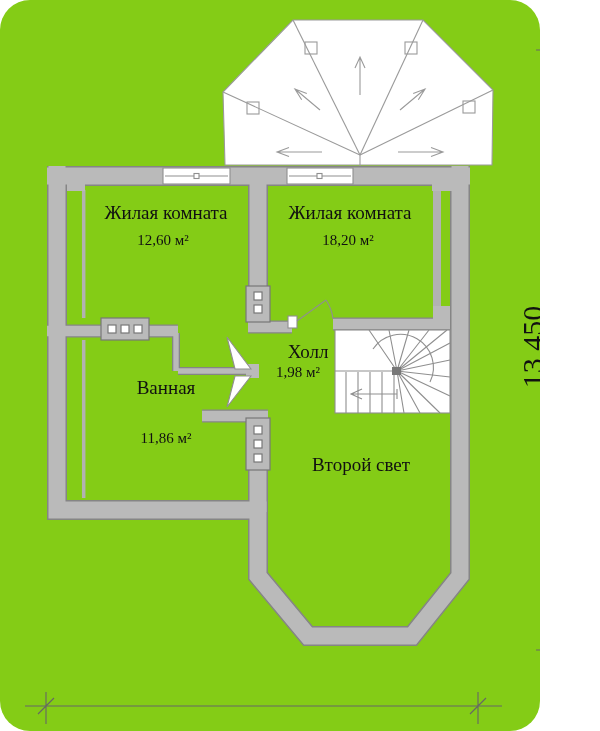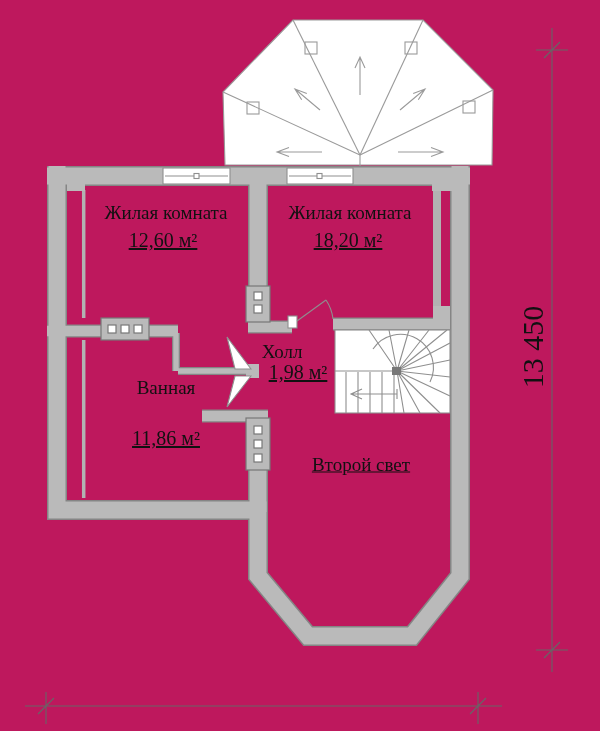--- a/index.html
+++ b/index.html
@@ -1,26 +1,26 @@
 <!DOCTYPE html>
 <html style="--wall-fill: #bababa; --wall-edge: #858585; --thin-line: #8f8f8f; --roof-line: #9a9a9a; --dim-line: #666666; --text-color: #111111;"><head>
 <meta charset="utf-8">
 <style>
   :root{
     --wall-fill:#bababa; --wall-edge:#858585; --thin-line:#8f8f8f;
     --roof-line:#9a9a9a; --dim-line:#666666; --text-color:#111111;
   }
   html,body{margin:0;padding:0;background:#fff;}
-  #plan{position:relative;width:600px;height:731px;background:#be185d;overflow:hidden;
-        font-family:"Liberation Serif","DejaVu Serif",serif;color:var(--text-color);}
+  #plan{position:relative;width:540px;height:731px;background:#84cc16;overflow:hidden;
+        font-family:"Liberation Serif","DejaVu Serif",serif;color:var(--text-color);border-radius:30px;}
   #plan svg{position:absolute;left:0;top:0;}
   .lbl{position:absolute;transform:translate(-50%,-50%);white-space:nowrap;
        color:var(--text-color);text-align:center;line-height:1;}
   .room-name{font-size:19px;}
-  .room-area{font-size:20px;text-decoration:underline;}
+  .room-area{font-size:15px;}
   .dim-text{font-size:30px;}
   .dim-text.vert{transform:translate(-50%,-50%) rotate(-90deg);}
   
   .p1{stroke:var(--wall-edge);fill:none;}
   .p2{stroke:var(--wall-fill);fill:none;}
   .t20{stroke-width:20;} .t17{stroke-width:17;}
   .t13{stroke-width:13;} .t10{stroke-width:10.4;}
   .t8{stroke-width:8;}   .t5{stroke-width:5.4;}
   .thin{stroke:var(--thin-line);stroke-width:1.1;fill:none;}
   .thinw{stroke:var(--thin-line);stroke-width:1.1;fill:#fff;}
@@ -168,22 +168,22 @@
       <path class="dim" d="M536,650 H568 M544,658 L560,642"></path>
     </g>
   </svg>
 
   <div class="lbl room-name" style="left:166px;top:212px;">Жилая комната</div>
   <div class="lbl room-area" style="left:163px;top:240px;">12,60 м²</div>
 
   <div class="lbl room-name" style="left:350px;top:212px;">Жилая комната</div>
   <div class="lbl room-area" style="left:348px;top:240px;">18,20 м²</div>
 
-  <div class="lbl room-name" style="left:282px;top:351px;">Холл</div>
+  <div class="lbl room-name" style="left:308px;top:351px;">Холл</div>
   <div class="lbl room-area" style="left:298px;top:372px;">1,98 м²</div>
 
   <div class="lbl room-name" style="left:166px;top:387px;">Ванная</div>
   <div class="lbl room-area" style="left:166px;top:438px;">11,86 м²</div>
 
-  <div class="lbl room-name" style="left:361px;top:464px;text-decoration:underline;">Второй свет</div>
+  <div class="lbl room-name" style="left:361px;top:464px;">Второй свет</div>
 
   <div class="lbl dim-text vert" style="left:533px;top:347px;">13 450</div>
 </div>
 
 </body></html>

